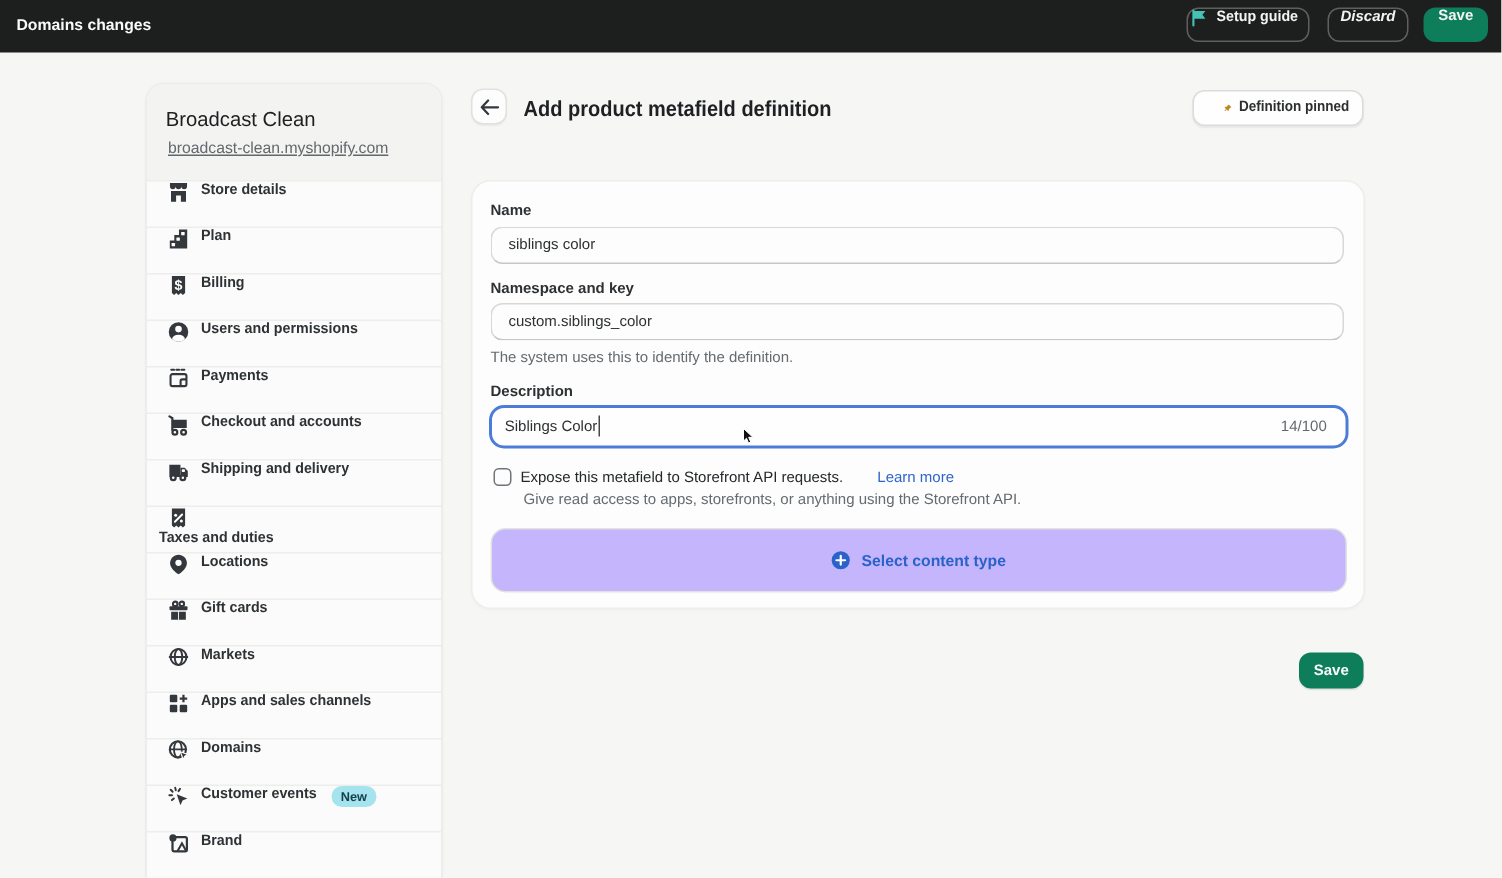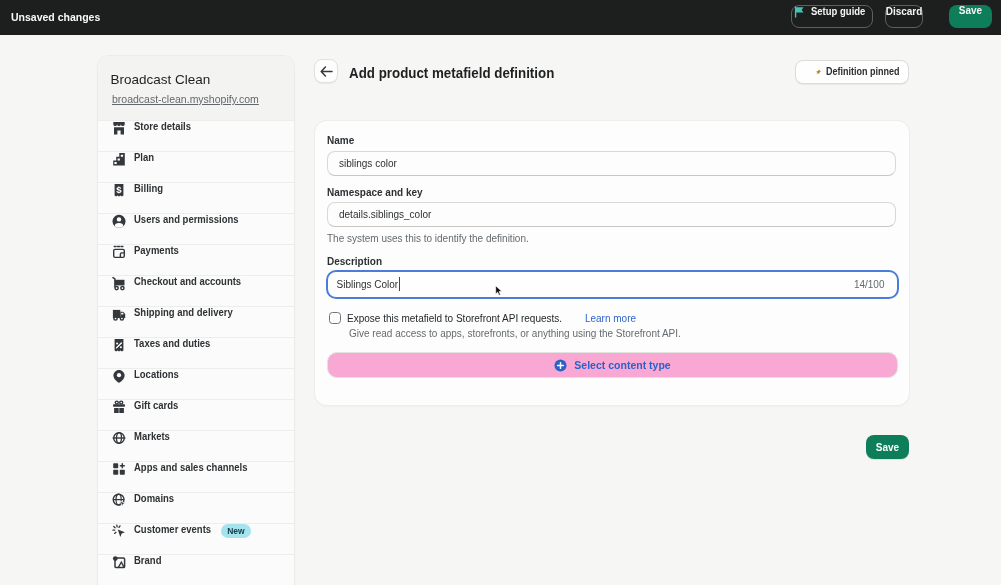--- a/index.html
+++ b/index.html
@@ -9,21 +9,21 @@
 .sq95 { display:inline-block; transform:scaleX(.95); transform-origin:0 50%; white-space:nowrap; }
 .sq90 { display:inline-block; transform:scaleX(.9); transform-origin:0 50%; white-space:nowrap; }
 
 
 .topbar { position:absolute; left:0; top:0; width:1001px; height:35px; background:#1d1f1e; }
 .topbar .msg { position:absolute; left:11px; top:-1px; height:35px; display:flex; align-items:center; font-size:10.5px; font-weight:700; color:#fafafa; }
 .tbtn { position:absolute; top:5px; height:23px; border-radius:8px; font-size:10px; font-weight:700; color:#f4f4f4; display:flex; align-items:flex-start; justify-content:center; white-space:nowrap; }
 .tbtn.outline { border:1px solid #615f5b; background:transparent; }
 #setupguide { left:791px; width:82px; }
 #setupguide svg { margin-right:6px; margin-left:-2px; }
-#discard { left:885px; width:38px; }
+#discard { left:885px; width:54px;font-style:italic; }
 #tsave { left:949px; width:43px; background:#0e7d5a; }
 
 
 .sidebar { position:absolute; left:97px; top:55px; width:198px; height:545px; background:#fbfbfb; border:1px solid #ececeb; border-radius:12px 12px 0 0; box-shadow:0 1px 2px rgba(0,0,0,.04); }
 .sb-title { position:absolute; left:12.5px; top:16px; font-size:13.5px; font-weight:400; color:#1d1f21; line-height:16px; white-space:nowrap; }
 .sb-link { position:absolute; left:14px; top:37px; font-size:10.5px; color:#62686c; text-decoration:underline; line-height:12px; white-space:nowrap; }
 .sb-item { position:absolute; left:0; width:196px; height:32px; border-top:1px solid #ededec; display:flex; align-items:flex-start; }
 .sb-item .ic { width:15px; height:15px; margin-left:13px; display:flex; align-items:center; justify-content:center; flex:none; }
 .sb-item .lb { margin-left:8px; font-size:10px; font-weight:700; color:#2e3234; white-space:nowrap; }
 .badge-new { margin-left:6px; background:#a5e3ef; color:#15414b; font-size:8.5px; font-weight:700; padding:1.5px 6px 2px; border-radius:7px; }
@@ -45,30 +45,30 @@
 .inp-focus { position:absolute; left:10.5px; top:148.5px; width:573px; height:29.5px; border:2.5px solid #4b7dd8; border-radius:10px; background:#fefefe; display:flex; align-items:center; }
 .inp-focus .txt { margin-left:9px; font-size:10px; color:#2e3133; }
 .inp-focus .caret { width:1.2px; height:14px; background:#43474b; margin-left:1px; }
 .inp-focus .count { position:absolute; right:12px; font-size:10px; color:#62686c; }
 
 .cbx { position:absolute; left:13.5px; top:190.5px; width:12px; height:12px; border:1.4px solid #6f747a; border-radius:3.5px; background:#fdfdfd; }
 .cbx-label { position:absolute; left:32px; top:192px; font-size:10px; color:#24282b; line-height:12px; white-space:nowrap; }
 .cbx-label a { color:#2e65cb; text-decoration:none;padding-left:20px; }
 .cbx-sub { position:absolute; left:34px; top:207px; font-size:10px; color:#656b6f; line-height:12px; white-space:nowrap; }
 
-.selbox { position:absolute; left:12px; top:231px; width:571px; height:26px; border:1px solid #e2e2e1; border-radius:10px; background:#f9a8d4; display:flex; align-items:center; justify-content:center; }
+.selbox { position:absolute; left:12px; top:231px; width:571px; height:43px; border:1px solid #e2e2e1; border-radius:10px; background:#c4b5fd; display:flex; align-items:center; justify-content:center; }
 .selbox .t { margin-left:7px; font-size:10.5px; font-weight:700; color:#2a62c9; white-space:nowrap; }
 
 .savebtn { position:absolute; left:866px; top:435px; width:43px; height:24px; background:#0e7d5a; border-radius:8px; color:#fafdfb; font-size:10px; font-weight:700; display:flex; align-items:center; justify-content:center; box-shadow:0 1px 1px rgba(0,0,0,.1); }
 </style>
 </head>
 <body>
 
 <div class="topbar">
-  <div class="msg">Unsaved changes</div>
+  <div class="msg">Domains changes</div>
   <div class="tbtn outline" id="setupguide">
     <svg width="11" height="12" viewBox="0 0 11 12">
         <path d="M1.6 1 v10" stroke="#43c3b6" stroke-width="1.4" stroke-linecap="round"></path>
         <path d="M1.6 1.3 h8 l-2 2.6 2 2.6 h-8 z" fill="#43c3b6"></path>
       </svg>
     <span class="sq95">Setup guide</span>
   </div>
   <div class="tbtn outline" id="discard">Discard</div>
   <div class="tbtn" id="tsave">Save</div>
 </div>
@@ -149,21 +149,21 @@
         <svg width="14" height="15" viewBox="0 0 14 15">
           <path d="M.9 2.9h7.4v8.1H.9z" fill="#34383c"></path>
           <path d="M8.3 4.8h2.8l2.1 2.2V11H8.3z" fill="#34383c"></path>
           <rect x="9.2" y="5.8" width="2.1" height="1.8" rx=".5" fill="#fff"></rect>
           <circle cx="3.5" cy="11.5" r="1.6" fill="#fff" stroke="#34383c" stroke-width="1.5"></circle>
           <circle cx="9.9" cy="11.5" r="1.6" fill="#fff" stroke="#34383c" stroke-width="1.5"></circle>
         </svg>
       </span>
       <span class="lb"><span class="sq95">Shipping and delivery</span></span>
     </div>
-  <div class="sb-item" style="top:281px;">
+  <div class="sb-item" style="top:281px;flex-direction:column;">
       <span class="ic">
         <svg width="14" height="15" viewBox="0 0 14 15">
           <path d="M2.6 1h8.8v11.4l-1.5 1.2-1.4-1.2-1.5 1.2-1.5-1.2-1.4 1.2-1.5-1.2z" fill="#34383c"></path>
           <path d="M4.6 9.8l4.8-4.8" stroke="#fff" stroke-width="1.3" stroke-linecap="round"></path>
           <circle cx="5.1" cy="5.5" r="1" fill="#fff"></circle>
           <circle cx="8.9" cy="9.3" r="1" fill="#fff"></circle>
         </svg>
       </span>
       <span class="lb"><span class="sq95">Taxes and duties</span></span>
     </div>
@@ -251,21 +251,21 @@
   <svg width="12" height="12" viewBox="0 0 14 14">
       <path d="M8.6 1.2 l4.2 4.2 -1.3 1.3 -.5 -.2 -2.2 2.2 -.3 2.4 -1.3 1.3 -2.6 -2.6 -2.7 2.7 -1 -1 2.7 -2.7 -2.6 -2.6 1.3 -1.3 2.4 -.3 2.2 -2.2 -.2 -.5 z" fill="#bd8a20"></path>
     </svg>
   <span class="sq90">Definition pinned</span>
 </div>
 
 <div class="card">
   <div class="lbl" style="top:14px;">Name</div>
   <div class="inp" style="top:30px;">siblings color</div>
   <div class="lbl" style="top:66px;">Namespace and key</div>
-  <div class="inp" style="top:81px;">details.siblings_color</div>
+  <div class="inp" style="top:81px;">custom.siblings_color</div>
   <div class="help" style="top:112px;">The system uses this to identify the definition.</div>
   <div class="lbl" style="top:135px;">Description</div>
   <div class="inp-focus">
     <span class="txt">Siblings Color</span>
       <span class="caret"></span>
     <span class="count">14/100</span>
   </div>
   <div class="cbx"></div>
   <div class="cbx-label">Expose this metafield to Storefront API requests. <a>Learn more</a></div>
   <div class="cbx-sub">Give read access to apps, storefronts, or anything using the Storefront API.</div>

